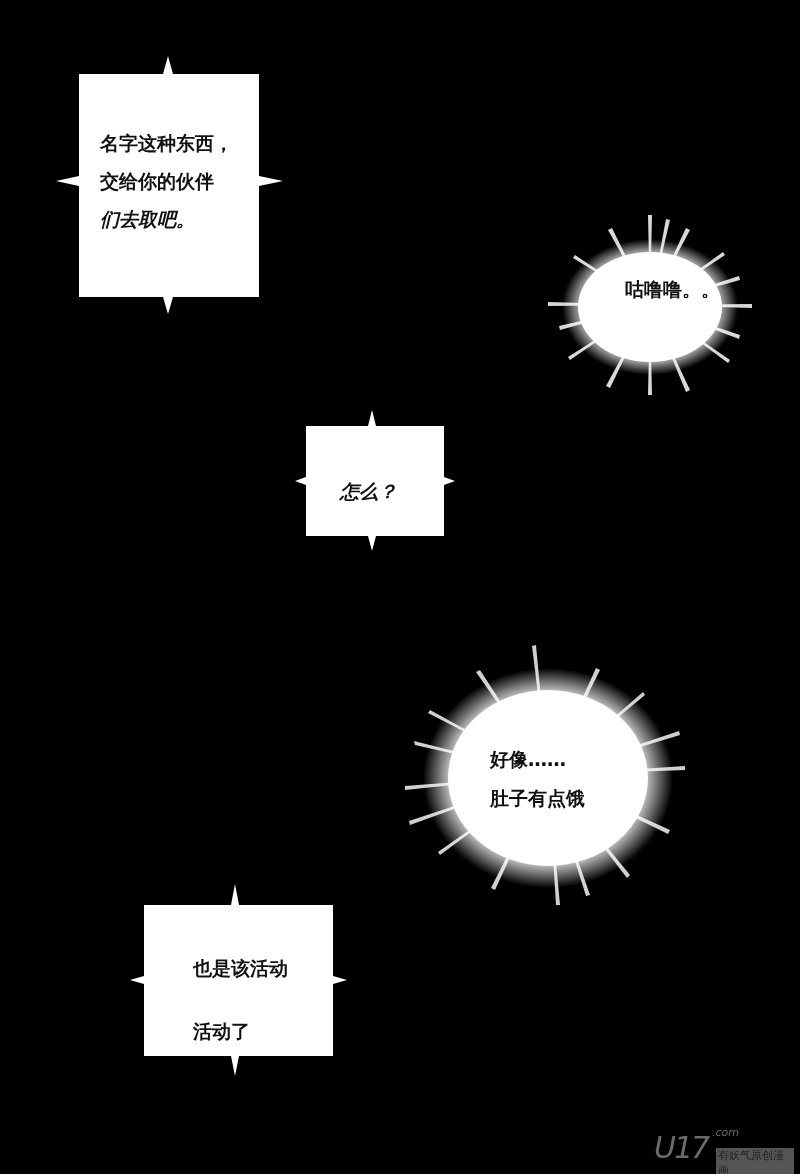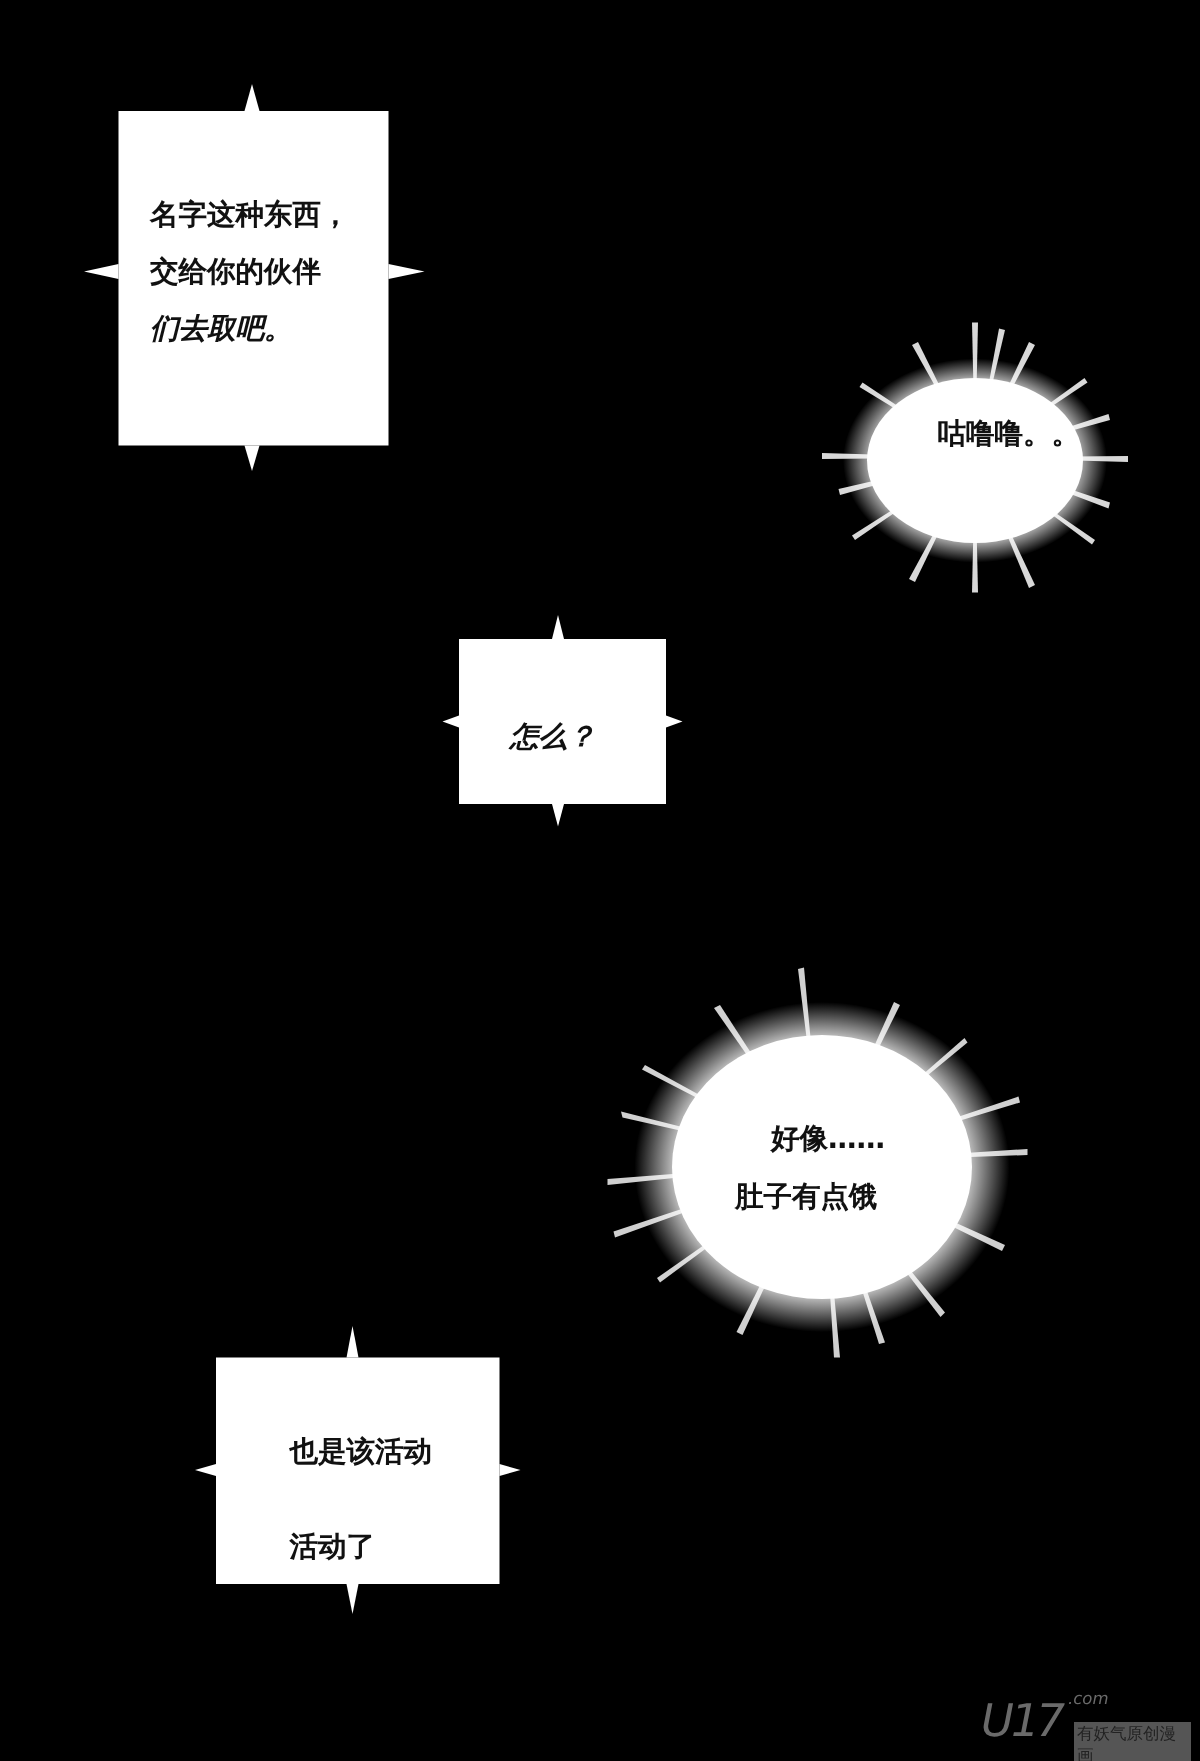--- a/index.html
+++ b/index.html
@@ -96,21 +96,21 @@
         <polygon points="148,135 30,70 28,73"></polygon>
         <polygon points="148,135 80,30 76,32"></polygon>
         <polygon points="148,135 280,95 279,91"></polygon>
         <polygon points="148,135 15,105 14,101"></polygon>
         <polygon points="148,135 10,185 9,181"></polygon>
         <polygon points="148,135 190,255 186,256"></polygon>
       </g>
       <ellipse cx="148" cy="138" rx="125" ry="110" fill="url(#g2)"></ellipse>
       <ellipse cx="148" cy="138" rx="100" ry="88" fill="#fff"></ellipse>
     </svg>
-    <div class="text" style="left:490px;top:740px;margin-left:24px;">好像……</div>
+    <div class="text" style="left:490px;top:740px;">好像……</div>
     <div class="text" style="left:490px;top:779px;">肚子有点饿</div>
   </div>
 
   <div>
     <div class="box" style="left:144px;top:905px;width:189px;height:151px;"></div>
     <svg style="position:absolute;left:0;top:0;" width="800" height="1174">
       <polygon points="235,884 231,905 239,905" fill="#fff"></polygon>
       <polygon points="235,1076 231,1056 239,1056" fill="#fff"></polygon>
       <polygon points="130,980 144,976 144,984" fill="#fff"></polygon>
       <polygon points="347,980 333,976 333,984" fill="#fff"></polygon>

